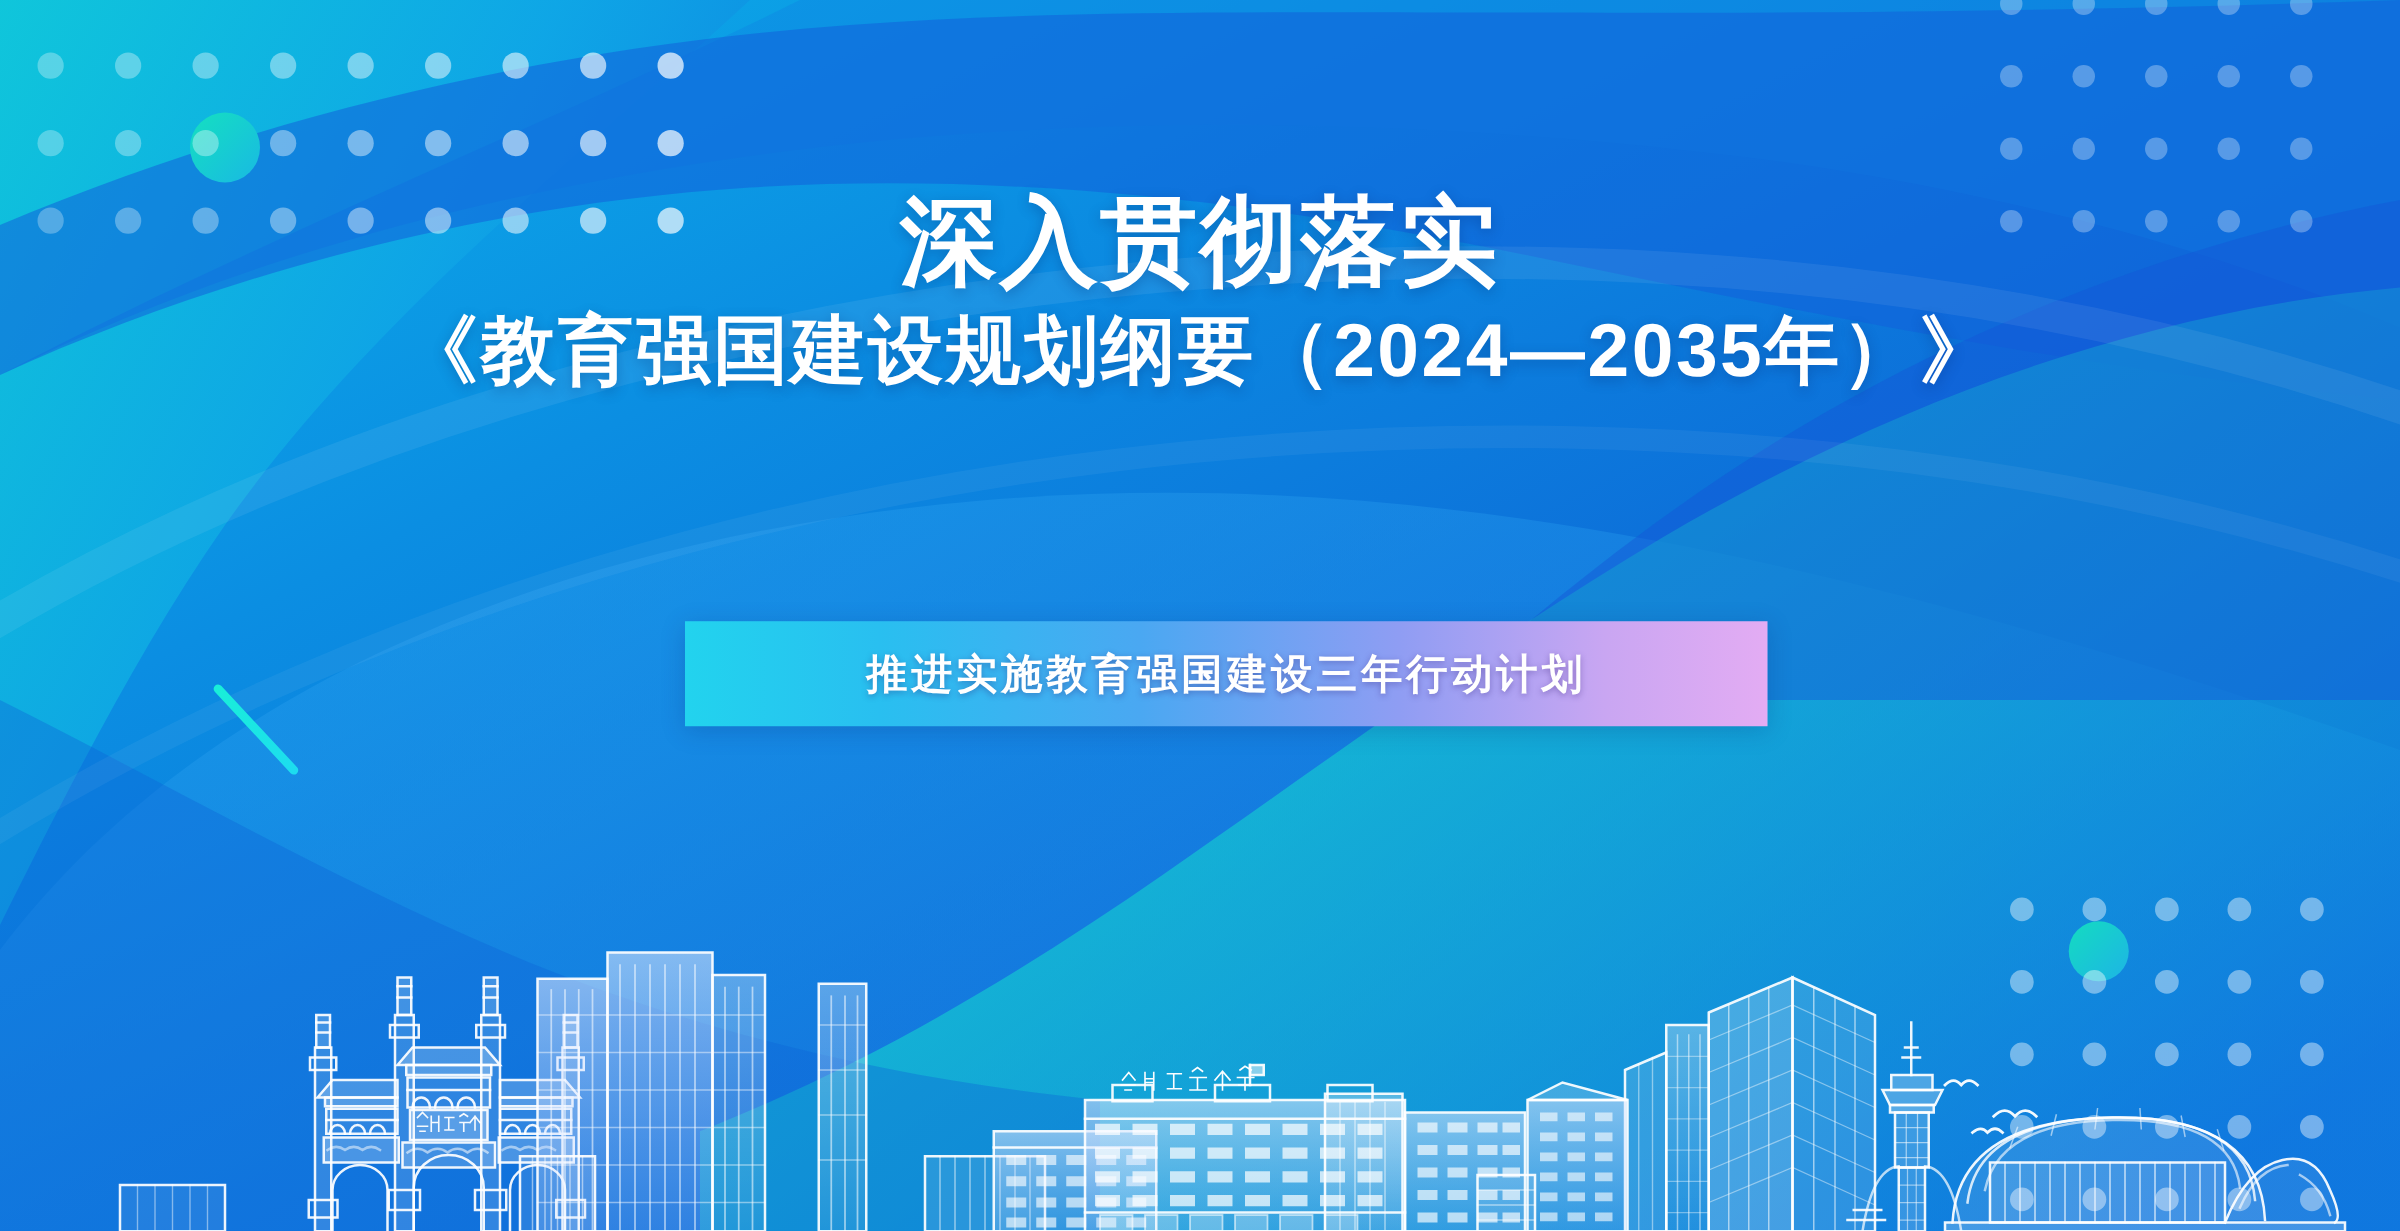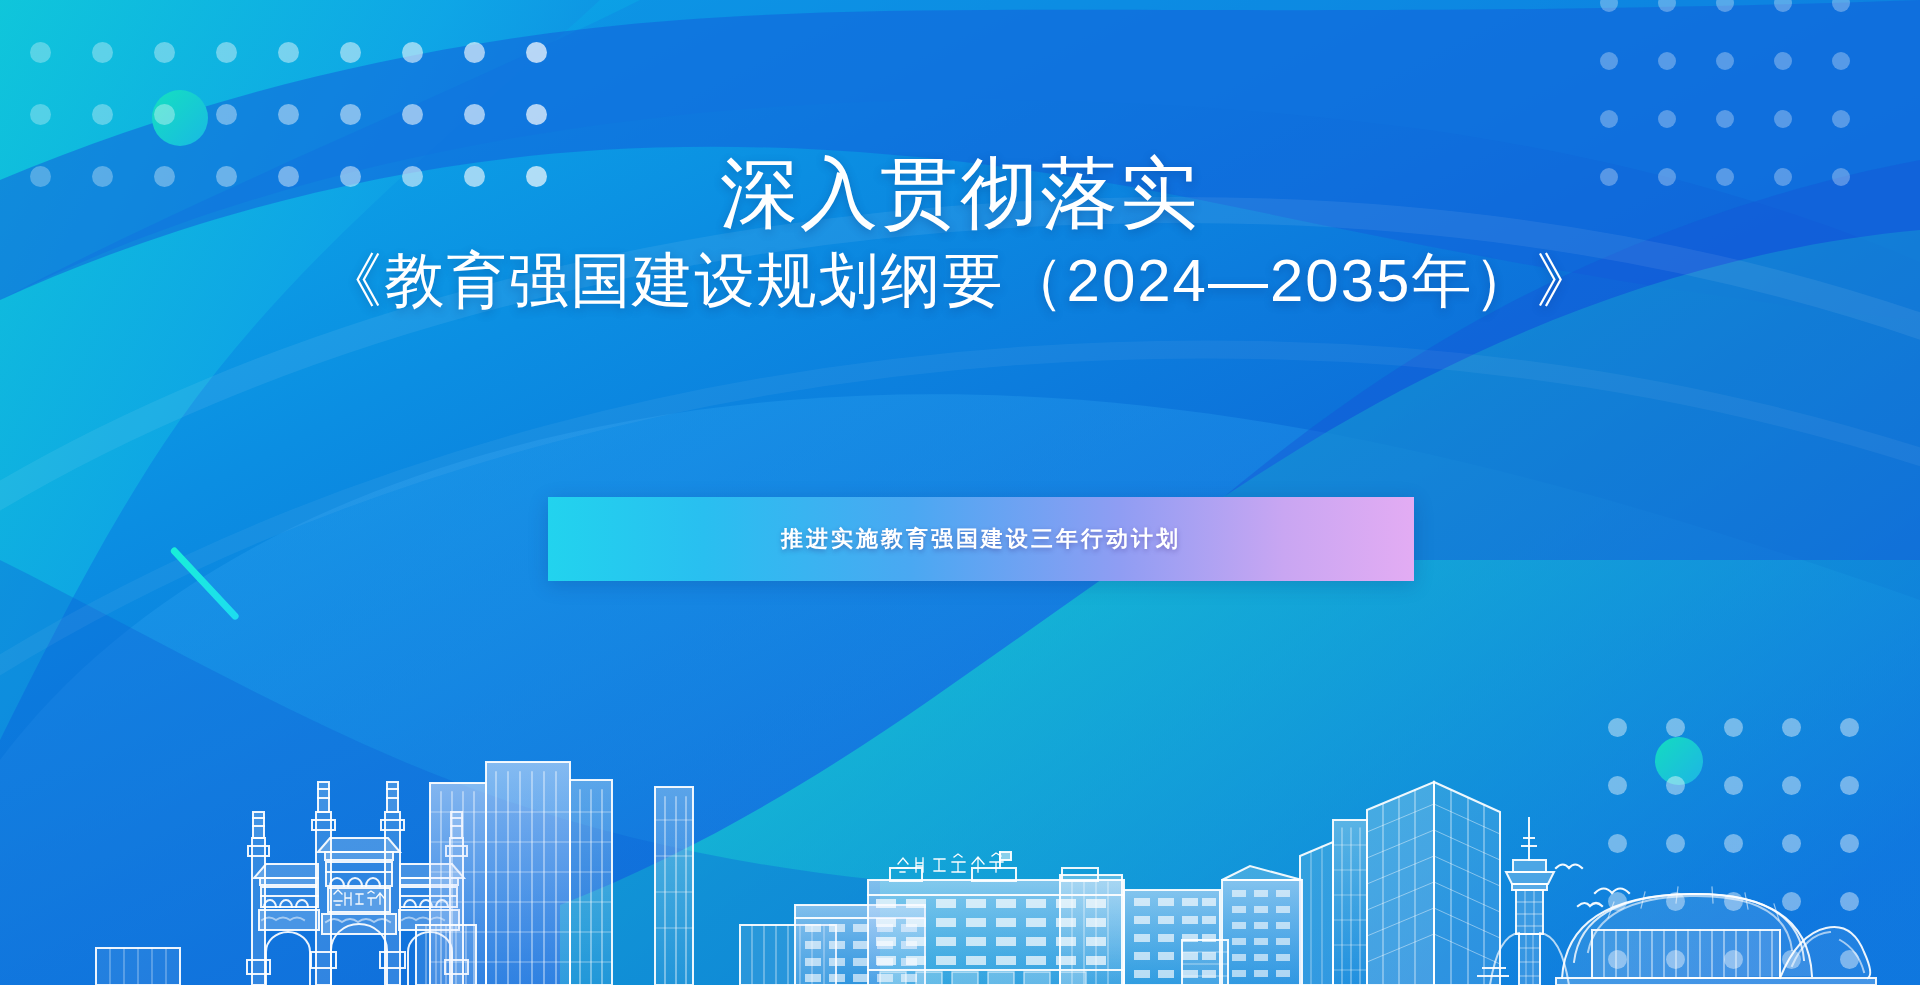--- a/index.html
+++ b/index.html
@@ -14,42 +14,42 @@
   .svgfull{position:absolute;left:0;top:0;width:1920px;height:985px;display:block;}
 
   
   .titles{
     position:absolute;left:0;right:0;top:150px;
     text-align:center;z-index:40;
     pointer-events:none;
   }
   .t-line{
     color:#ffffff;
-    font-weight:normal;
+    font-weight:bold;
     letter-spacing:2px;
     text-shadow:0 3px 10px rgba(0,40,110,.30);
     white-space:nowrap;
     line-height:1.12;
   }
   .t-line1{font-size:78px;margin-bottom:10px;}
   .t-line2{font-size:60px;}
 
   
   .sub-wrap{
     position:absolute;
     left:548px;top:497px;
     width:866px;height:84px;
     z-index:45;
     background:linear-gradient(90deg,#22d3ee 0%,#29bff0 18%,#4aa8f2 42%,#8f9df3 66%,#c9a6f2 85%,#e3acf3 100%);
     display:flex;align-items:center;justify-content:center;
     box-shadow:0 4px 18px rgba(10,40,120,.22);
   }
   .sub-text{
     color:#ffffff;
-    font-size:22px;
+    font-size:33px;
     font-weight:bold;
     letter-spacing:3px;
     font-family:Liberation Mono, monospace;
     text-shadow:0 2px 5px rgba(40,20,110,.35);
     white-space:nowrap;
   }
 
   
   .dotgrid{position:absolute;display:grid;z-index:12;}
   .dot{border-radius:50%;}

